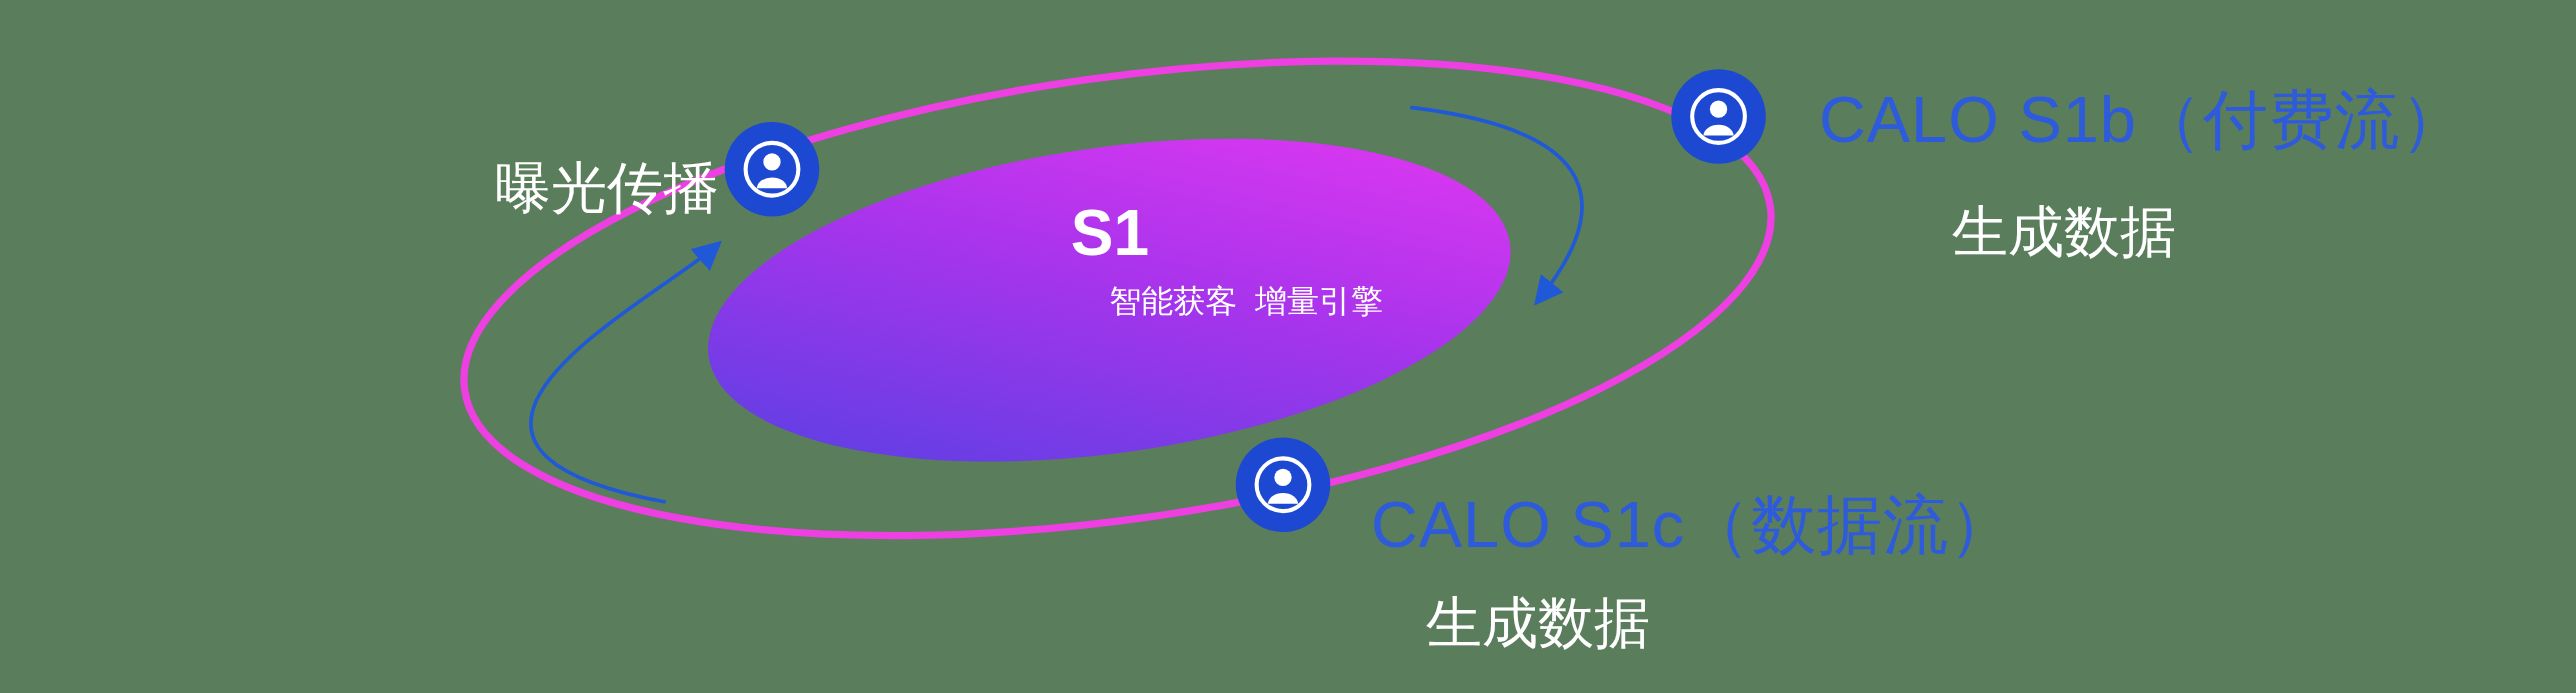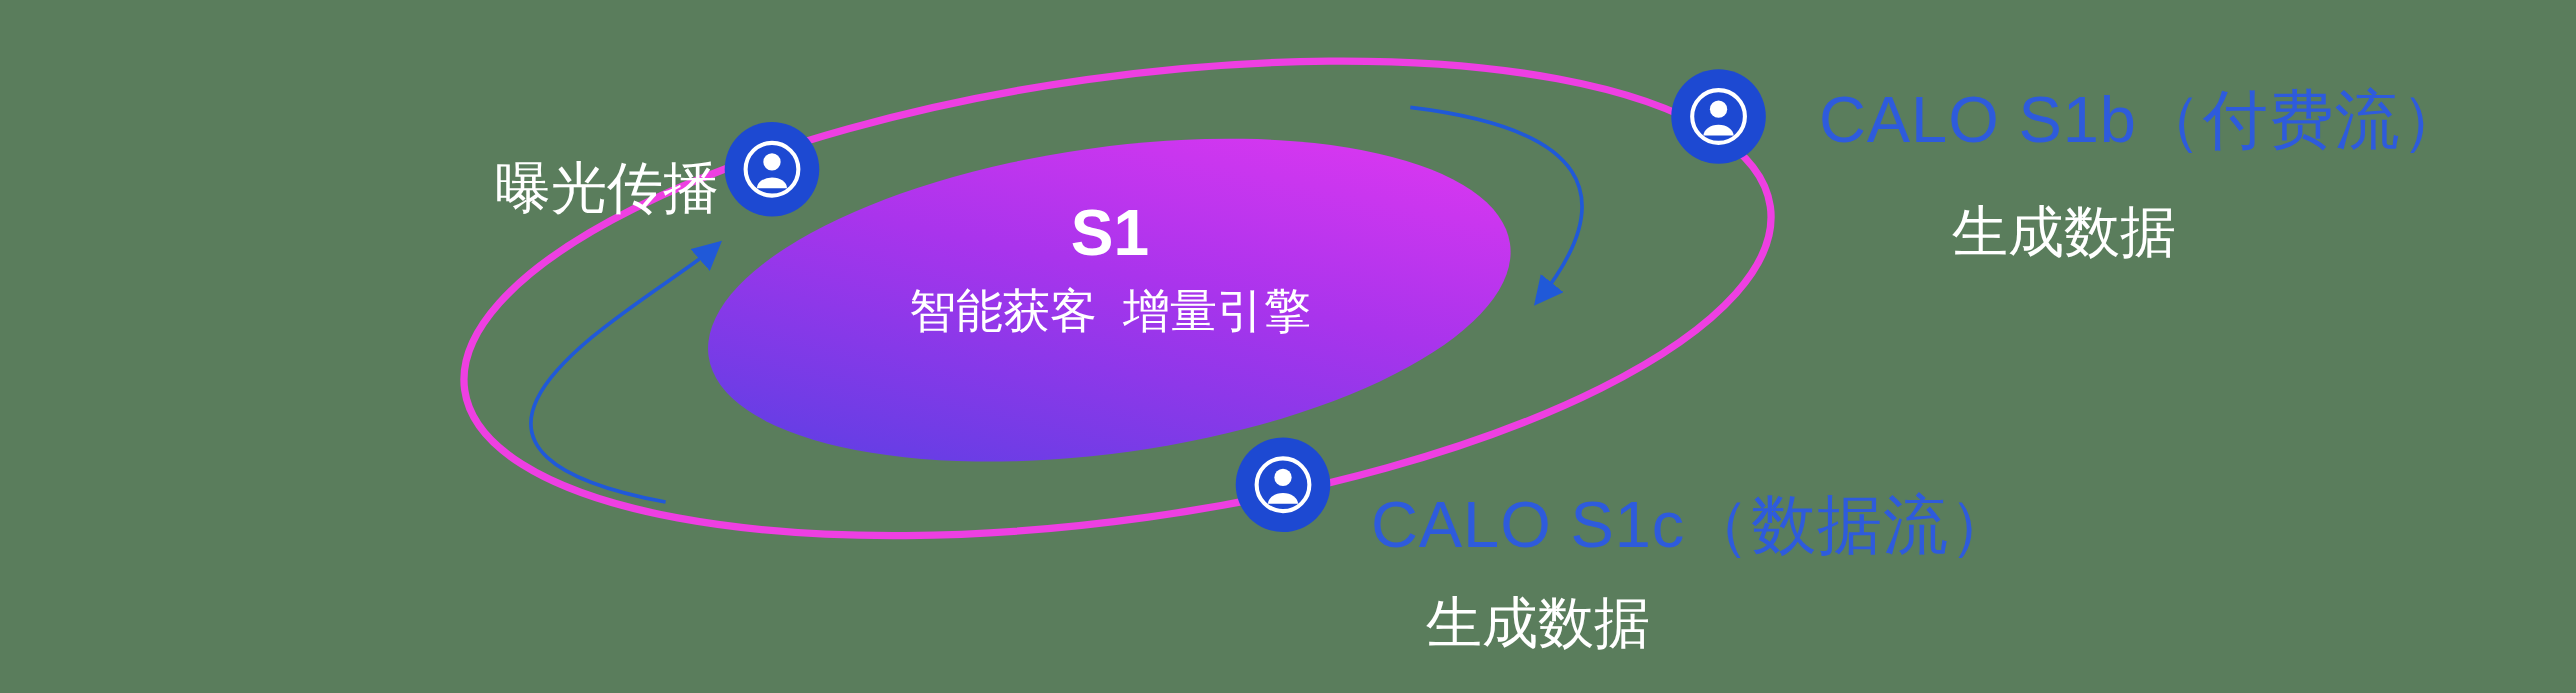--- a/index.html
+++ b/index.html
@@ -67,24 +67,25 @@
     width: 546px;
     text-align: center;
     color: var(--text-white, #ffffff);
   }
   .core-title {
     font-size: 64px;
     font-weight: 700;
     line-height: 1.05;
   }
   .core-subtitle {
-    font-size: 47px;
+    font-size: 32px;
     font-weight: 400;
     margin-top: 12.7px;
     white-space: pre;
+    text-align: right;
   }
 </style>
 </head>
 <body>
 
 <div class="canvas">
 
   <svg class="diagram-svg" viewBox="0 0 2833 763" aria-hidden="true">
     <defs>
       <linearGradient id="coreGradient" x1="0%" y1="100%" x2="100%" y2="0%">

